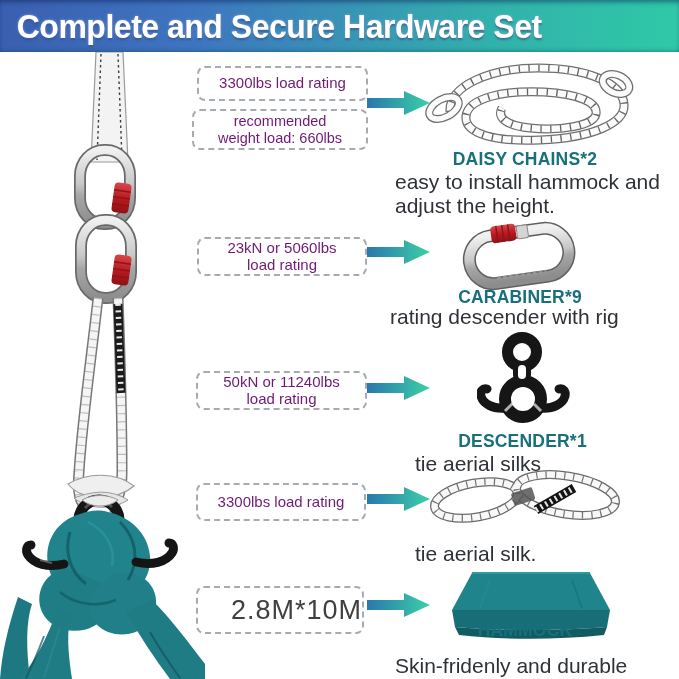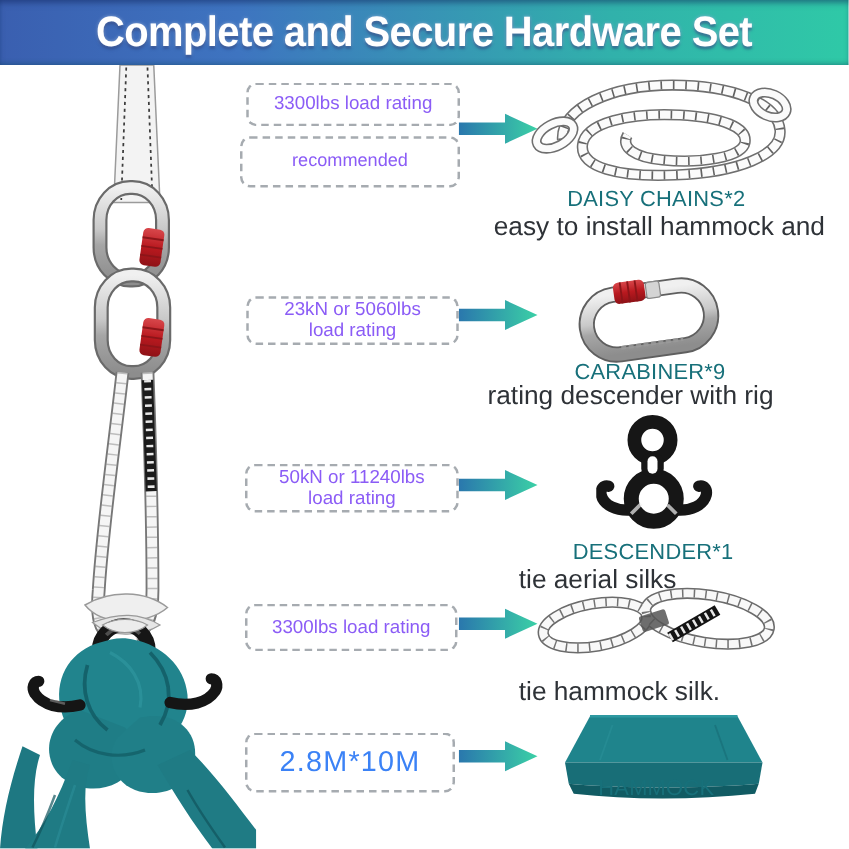--- a/index.html
+++ b/index.html
@@ -4,41 +4,41 @@
 <style>
   html,body{margin:0;padding:0;background:#fff;}
   .canvas{
     position:relative;width:679px;height:679px;overflow:hidden;background:#fff;
     font-family:"Liberation Sans",sans-serif;
   }
   
   .banner{
     position:absolute;left:0;top:0;width:679px;height:52px;
     background:linear-gradient(90deg,#3a5fb0 0%,#3e74c0 28%,#31b1ab 72%,#2fc9a7 100%);
-    display:flex;align-items:center;justify-content:center;
+    display:flex;align-items:center;
     box-shadow:inset 0 4px 5px -2px rgba(15,35,90,.55), inset 0 -3px 4px -2px rgba(10,70,90,.45);
   }
   .banner-title{
     color:#fff;font-size:34px;font-weight:bold;letter-spacing:-.5px;
     transform:scaleX(.94);white-space:nowrap;
     text-shadow:0 2px 2px rgba(35,55,115,.5),0 0 3px rgba(150,175,215,.9);
   }
   
   .spec-box{
     position:absolute;border:2px dashed #a6abb0;border-radius:8px;background:#fff;
-    color:#8b5cf6;text-align:center;display:flex;flex-direction:column;
+    color:#701a75;text-align:center;display:flex;flex-direction:column;
     justify-content:center;line-height:1.12;font-size:15px;white-space:nowrap;
   }
-  .spec-box.big{font-size:23px;letter-spacing:1px;color:#3b82f6;}
+  .spec-box.big{font-size:27px;letter-spacing:1px;color:#404040;text-align:right;}
   
   svg.arrow{position:absolute;}
   svg.product{position:absolute;}
   
   .label{
-    position:absolute;color:#17707a;font-weight:normal;font-size:17.5px;
+    position:absolute;color:#17707a;font-weight:bold;font-size:17.5px;
     text-align:center;letter-spacing:.2px;white-space:nowrap;
   }
   .desc{
     position:absolute;color:#2e3237;font-size:21px;text-align:left;
     line-height:1.15;white-space:nowrap;
   }
 </style>
 </head>
 <body>
 
@@ -141,38 +141,40 @@
       <path d="M 136,510 C 152,514 166,510 172,501 C 175,496 173,491 169,491" stroke="#151515" stroke-width="9" fill="none" stroke-linecap="round"></path>
       <line x1="40" y1="508" x2="52" y2="511" stroke="#fff" stroke-width="2" opacity=".3"></line>
     </g>
   </svg>
 
   <div class="spec-box" style="left:197px;top:66px;width:167px;height:31px">
     <span>3300lbs load rating</span>
   </div>
   <div class="spec-box" style="left:192px;top:109px;width:172px;height:37px;font-size:14.5px">
     <span>recommended</span>
+    <span>weight load: 660lbs</span>
   </div>
   <svg class="arrow" style="left:367px;top:88px" width="64" height="30" viewBox="0 0 64 30">
     <polygon points="0,10 37,10 37,3 63,15 37,27 37,20 0,20" fill="url(#arrowGrad)"></polygon>
   </svg>
   <svg class="product" style="left:420px;top:56px" width="222" height="96" viewBox="0 0 222 96">
     <g fill="none">
       <path d="M 30,56 C 28,30 70,12 118,12 C 165,12 202,26 204,48 C 206,68 170,82 120,84 C 75,86 44,78 46,60 C 48,42 84,34 124,36 C 158,38 178,46 176,58 C 174,70 140,75 110,72 C 88,70 76,62 82,52" stroke="#6f6f6f" stroke-width="9"></path>
       <path d="M 30,56 C 28,30 70,12 118,12 C 165,12 202,26 204,48 C 206,68 170,82 120,84 C 75,86 44,78 46,60 C 48,42 84,34 124,36 C 158,38 178,46 176,58 C 174,70 140,75 110,72 C 88,70 76,62 82,52" stroke="#fbfbfb" stroke-width="6.5"></path>
       <path d="M 30,56 C 28,30 70,12 118,12 C 165,12 202,26 204,48 C 206,68 170,82 120,84 C 75,86 44,78 46,60 C 48,42 84,34 124,36 C 158,38 178,46 176,58 C 174,70 140,75 110,72 C 88,70 76,62 82,52" stroke="#3c3c3c" stroke-width="6.5" stroke-dasharray="1.3,8.5" opacity=".8"></path>
       <ellipse cx="24" cy="52" rx="16" ry="9" transform="rotate(-28 24 52)" stroke="#6f6f6f" stroke-width="8"></ellipse>
       <ellipse cx="24" cy="52" rx="16" ry="9" transform="rotate(-28 24 52)" stroke="#fbfbfb" stroke-width="5.5"></ellipse>
       <ellipse cx="196" cy="28" rx="14" ry="9" transform="rotate(24 196 28)" stroke="#6f6f6f" stroke-width="8"></ellipse>
       <ellipse cx="196" cy="28" rx="14" ry="9" transform="rotate(24 196 28)" stroke="#fbfbfb" stroke-width="5.5"></ellipse>
     </g>
   </svg>
   <div class="label" style="left:410px;top:149px;width:230px">DAISY CHAINS*2</div>
   <div class="desc" style="left:395px;top:170px;width:260px">
     <div>easy to install hammock and</div>
+    <div>adjust the height.</div>
   </div>
 
   <div class="spec-box" style="left:197px;top:237px;width:166px;height:35px">
     <span>23kN or 5060lbs</span>
     <span>load rating</span>
   </div>
   <svg class="arrow" style="left:367px;top:237px" width="64" height="30" viewBox="0 0 64 30">
     <polygon points="0,10 37,10 37,3 63,15 37,27 37,20 0,20" fill="url(#arrowGrad)"></polygon>
   </svg>
   <svg class="product" style="left:458px;top:217px" width="122" height="74" viewBox="0 0 122 74">
@@ -229,32 +231,35 @@
       <ellipse cx="52" cy="34" rx="42" ry="17" transform="rotate(-10 52 34)" stroke="#f8f8f8" stroke-width="6.5"></ellipse>
       <ellipse cx="142" cy="29" rx="50" ry="19" transform="rotate(9 142 29)" stroke="#f8f8f8" stroke-width="6.5"></ellipse>
       <ellipse cx="52" cy="34" rx="42" ry="17" transform="rotate(-10 52 34)" stroke="#3a3a3a" stroke-width="6.5" stroke-dasharray="1.2,8" opacity=".7"></ellipse>
       <ellipse cx="142" cy="29" rx="50" ry="19" transform="rotate(9 142 29)" stroke="#3a3a3a" stroke-width="6.5" stroke-dasharray="1.2,8" opacity=".7"></ellipse>
       <path d="M 112,44 L 150,22" stroke="#141414" stroke-width="9"></path>
       <path d="M 112,44 L 150,22" stroke="#fff" stroke-width="6" stroke-dasharray="2,3.5" opacity=".9"></path>
       <rect x="88" y="24" width="22" height="13" rx="2" transform="rotate(-18 99 30)" fill="#555" opacity=".85"></rect>
     </g>
   </svg>
   <div class="desc" style="left:415px;top:542px;width:215px">
-    <div>tie hammock silk.</div>
+    <div>tie aerial silk.</div>
   </div>
 
   <div class="spec-box big" style="left:196px;top:586px;width:164px;height:44px">
     <span>2.8M*10M</span>
   </div>
   <svg class="arrow" style="left:367px;top:590px" width="64" height="30" viewBox="0 0 64 30">
     <polygon points="0,10 37,10 37,3 63,15 37,27 37,20 0,20" fill="url(#arrowGrad)"></polygon>
   </svg>
   <svg class="product" style="left:440px;top:570px" width="185" height="70" viewBox="0 0 185 70">
     <path d="M 32,3 L 150,3 L 170,40 L 12,40 Z" fill="#1f848c"></path>
     <path d="M 32,3 L 150,3" stroke="#2e99a1" stroke-width="2" fill="none"></path>
     <path d="M 12,40 L 170,40 L 167,57 C 120,61 60,61 15,57 Z" fill="#186e77"></path>
     <path d="M 15,57 C 60,61 120,61 167,57 L 164,65 C 115,70 64,70 19,65 Z" fill="#115b63"></path>
     <path d="M 50,10 L 40,38" stroke="#2a8f97" stroke-width="1.5" opacity=".6" fill="none"></path>
     <path d="M 132,10 L 142,38" stroke="#176b74" stroke-width="1.5" opacity=".6" fill="none"></path>
   </svg>
   <div class="label" style="left:410px;top:620px;width:230px">HAMMOCK</div>
+  <div class="desc" style="left:395px;top:654px;width:260px">
+    <div>Skin-fridenly and durable</div>
+  </div>
 
 </div>
 
 </body></html>

